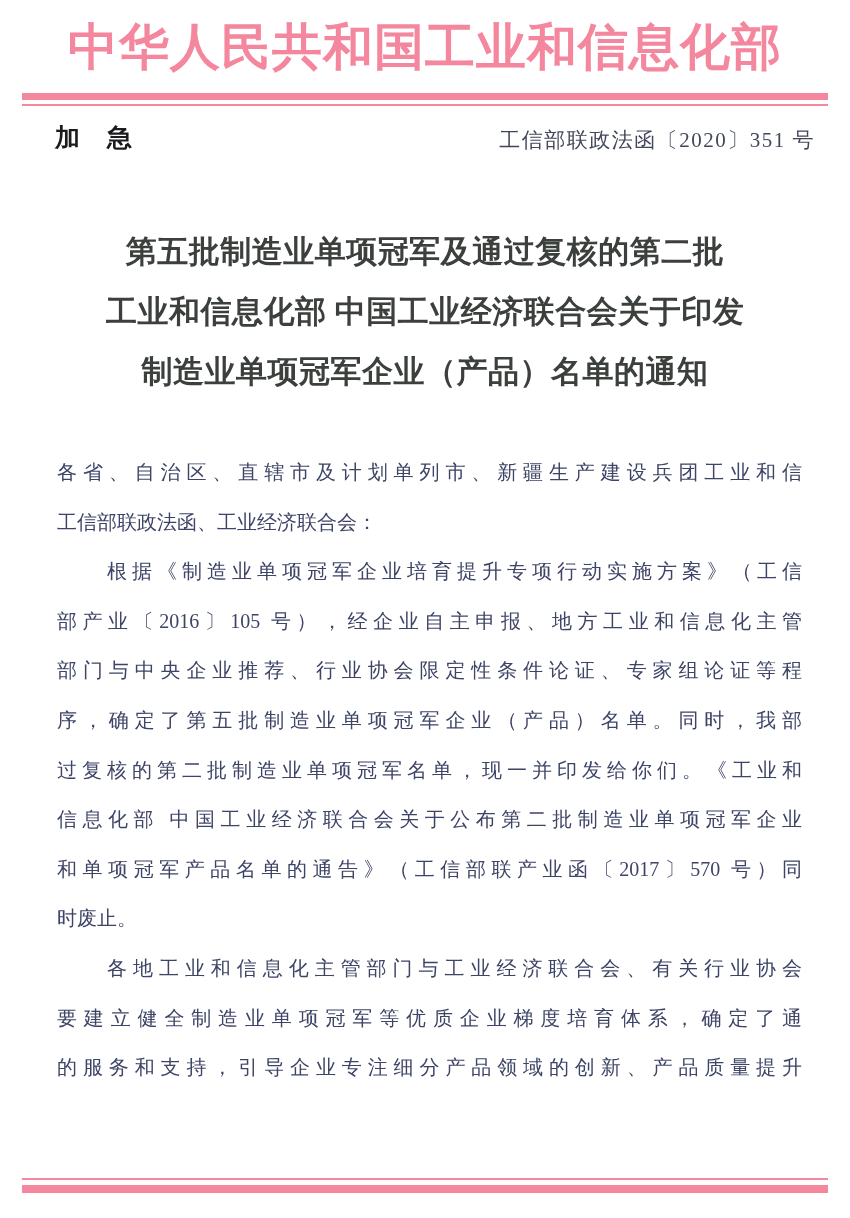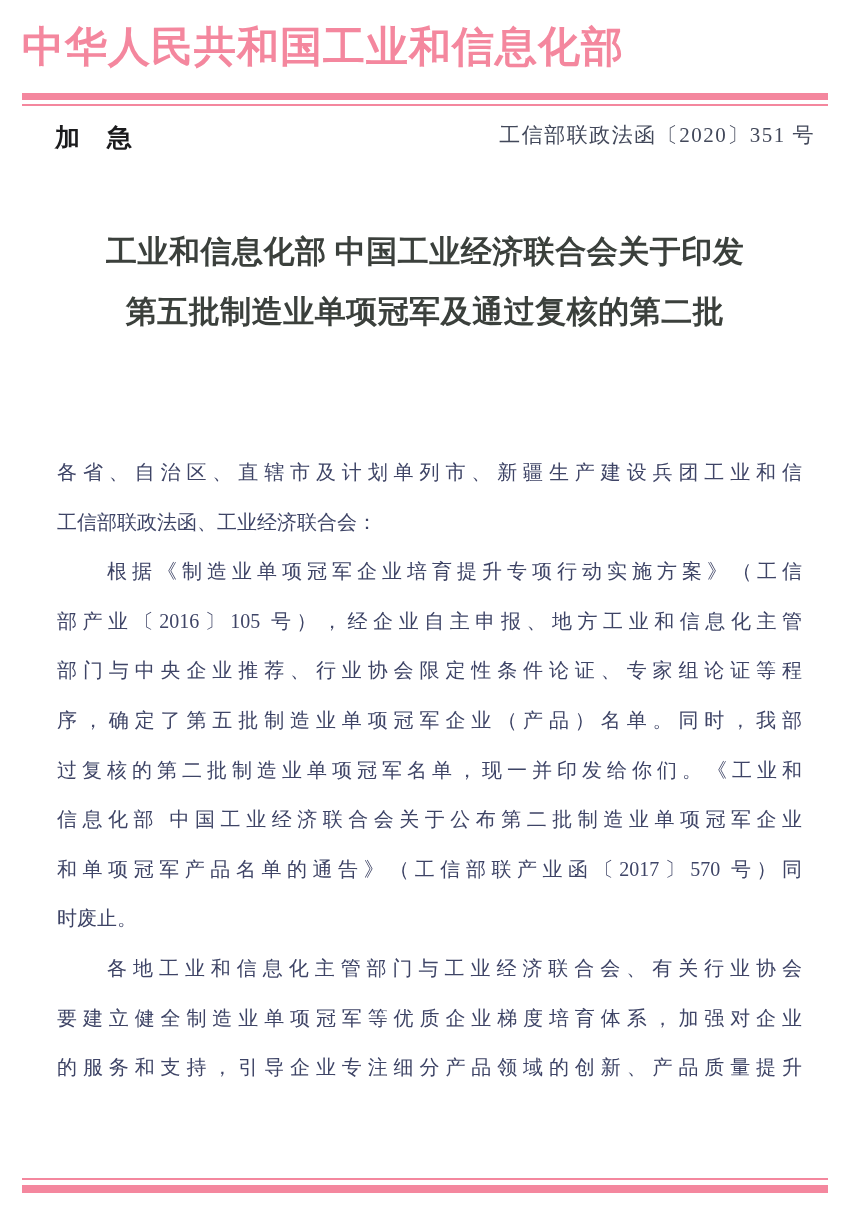--- a/index.html
+++ b/index.html
@@ -15,22 +15,22 @@
     overflow: hidden;
     font-family: "Liberation Serif", "DejaVu Serif", serif;
   }
 
   
   .masthead {
     position: absolute;
     top: 16px;
     left: 22px;
     width: 806px;
-    text-align: left;
-    font-size: 42px;
+    text-align: center;
+    font-size: 50px;
     line-height: 62px;
     font-weight: bold;
     letter-spacing: 1px;
     color: var(--accent, #f4879e);
     font-family: "DejaVu Serif", "Liberation Serif", serif;
     white-space: nowrap;
   }
 
   
   .rule {
@@ -45,21 +45,21 @@
   .rule-footer-thick { top: 1185px; height: 8px; }
 
   
   .meta {
     position: absolute;
     top: 121px;
     left: 55px;
     right: 35px;
     display: flex;
     justify-content: space-between;
-    align-items: flex-start;
+    align-items: flex-end;
   }
   .urgency {
     font-size: 25px;
     font-weight: bold;
     color: var(--urgency-ink, #1b1b1d);
     font-family: "Liberation Sans", "DejaVu Sans", sans-serif;
     letter-spacing: 1px;
     white-space: nowrap;
   }
   .doc-number {
@@ -121,36 +121,37 @@
 
   <div class="rule rule-header-thick"></div>
   <div class="rule rule-header-thin"></div>
 
   <div class="meta">
     <span class="urgency">加　急</span>
     <span class="doc-number">工信部联政法函〔2020〕351 号</span>
   </div>
 
   <h1 class="title">
+    <div class="title-line">第五批制造业单项冠军及通过复核的第二批</div>
     <div class="title-line">工业和信息化部 中国工业经济联合会关于印发</div>
-    <div class="title-line">第五批制造业单项冠军及通过复核的第二批</div>
+    <div class="title-line">制造业单项冠军企业（产品）名单的通知</div>
   </h1>
 
   <div class="body-text">
     <div class="line just">各省、自治区、直辖市及计划单列市、新疆生产建设兵团工业和信</div>
     <div class="line end">工信部联政法函、工业经济联合会：</div>
     <div class="line just indent">根据《制造业单项冠军企业培育提升专项行动实施方案》（工信</div>
     <div class="line just">部产业〔2016〕105 号），经企业自主申报、地方工业和信息化主管</div>
     <div class="line just">部门与中央企业推荐、行业协会限定性条件论证、专家组论证等程</div>
     <div class="line just">序，确定了第五批制造业单项冠军企业（产品）名单。同时，我部</div>
     <div class="line just">过复核的第二批制造业单项冠军名单，现一并印发给你们。《工业和</div>
     <div class="line just">信息化部 中国工业经济联合会关于公布第二批制造业单项冠军企业</div>
     <div class="line just">和单项冠军产品名单的通告》（工信部联产业函〔2017〕570 号）同</div>
     <div class="line end">时废止。</div>
     <div class="line just indent">各地工业和信息化主管部门与工业经济联合会、有关行业协会</div>
-    <div class="line just">要建立健全制造业单项冠军等优质企业梯度培育体系，加强对企业</div>
+    <div class="line just">要建立健全制造业单项冠军等优质企业梯度培育体系，确定了通</div>
     <div class="line just">的服务和支持，引导企业专注细分产品领域的创新、产品质量提升</div>
   </div>
 
   <div class="rule rule-footer-thin"></div>
   <div class="rule rule-footer-thick"></div>
 
 </div>
 
 </body></html>

